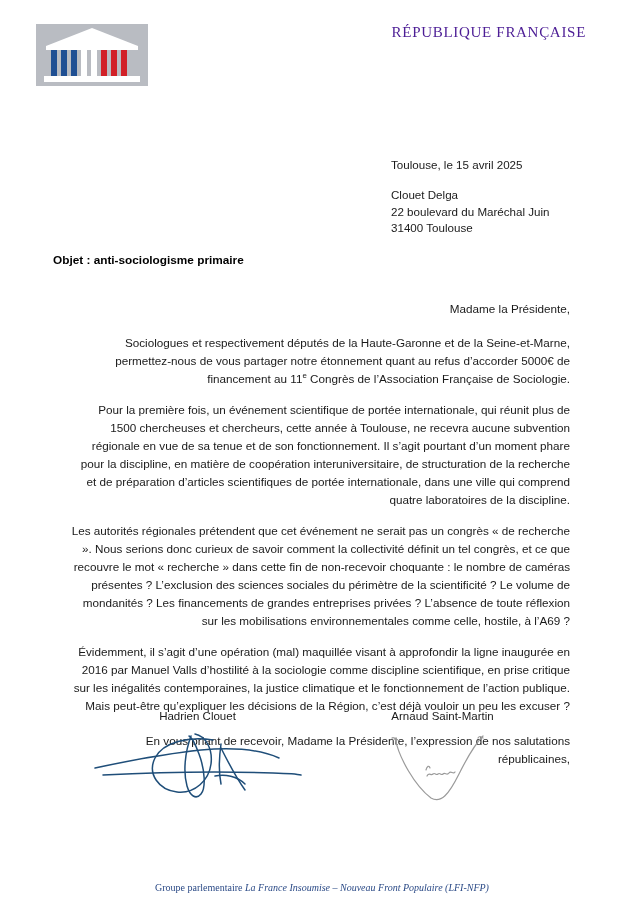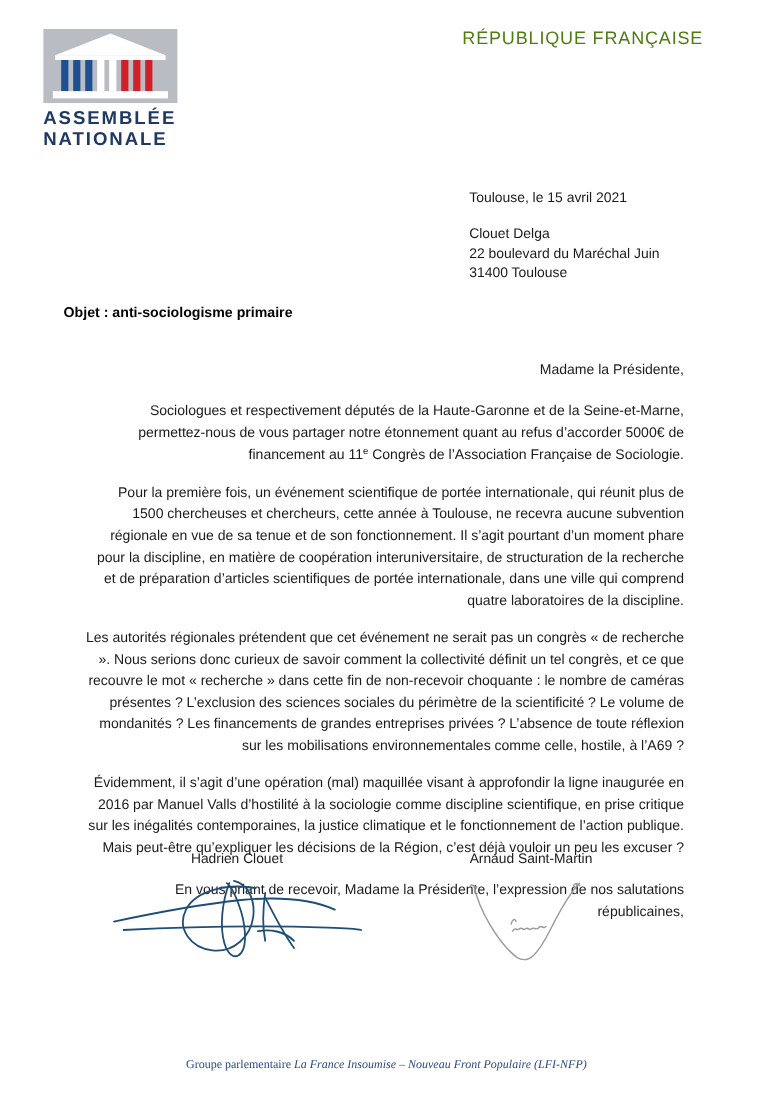--- a/index.html
+++ b/index.html
@@ -44,22 +44,22 @@
     line-height: 1.16;
     color: #1f3864;
   }
   .logo-text span { display: block; }
 
   .rf-block {
     position: absolute;
     right: 58px;
     top: 24px;
     text-align: center;
-    color: #4d7c0f;
-    font-family: Liberation Sans, sans-serif;
+    color: #4c1d95;
+    font-family: Liberation Serif, serif;
   }
   .rf-title {
     font-size: 15px;
     letter-spacing: 0.7px;
     line-height: 1.15;
     white-space: nowrap;
   }
   .rf-motto {
     font-size: 11.4px;
     letter-spacing: 0.35px;
@@ -166,34 +166,30 @@
       <rect x="25" y="26" width="6" height="26" fill="#1f4f93"></rect>
       <rect x="35" y="26" width="6" height="26" fill="#1f4f93"></rect>
       <rect x="45" y="26" width="6" height="26" fill="#ffffff"></rect>
       <rect x="55" y="26" width="6" height="26" fill="#ffffff"></rect>
       <rect x="65" y="26" width="6" height="26" fill="#d12027"></rect>
       <rect x="75" y="26" width="6" height="26" fill="#d12027"></rect>
       <rect x="85" y="26" width="6" height="26" fill="#d12027"></rect>
 
       <rect x="8" y="52" width="96" height="6" fill="#ffffff"></rect>
     </svg>
-    <div class="logo-text">
-      <span>ASSEMBLÉE</span>
-      <span>NATIONALE</span>
-    </div>
   </div>
 
   <div class="rf-block">
     <div class="rf-title">RÉPUBLIQUE FRANÇAISE</div>
   </div>
 
 </div>
 
 <div class="address-block">
-  <div class="address-date">Toulouse, le 15 avril 2021</div>
+  <div class="address-date">Toulouse, le 15 avril 2025</div>
   <span class="address-line">Clouet Delga</span>
   <span class="address-line">22 boulevard du Maréchal Juin</span>
   <span class="address-line">31400 Toulouse</span>
 </div>
 
 <div class="subject">Objet : anti-sociologisme primaire</div>
 
 <div class="letter-body">
 
   <p class="salutation">Madame la Présidente,</p>

